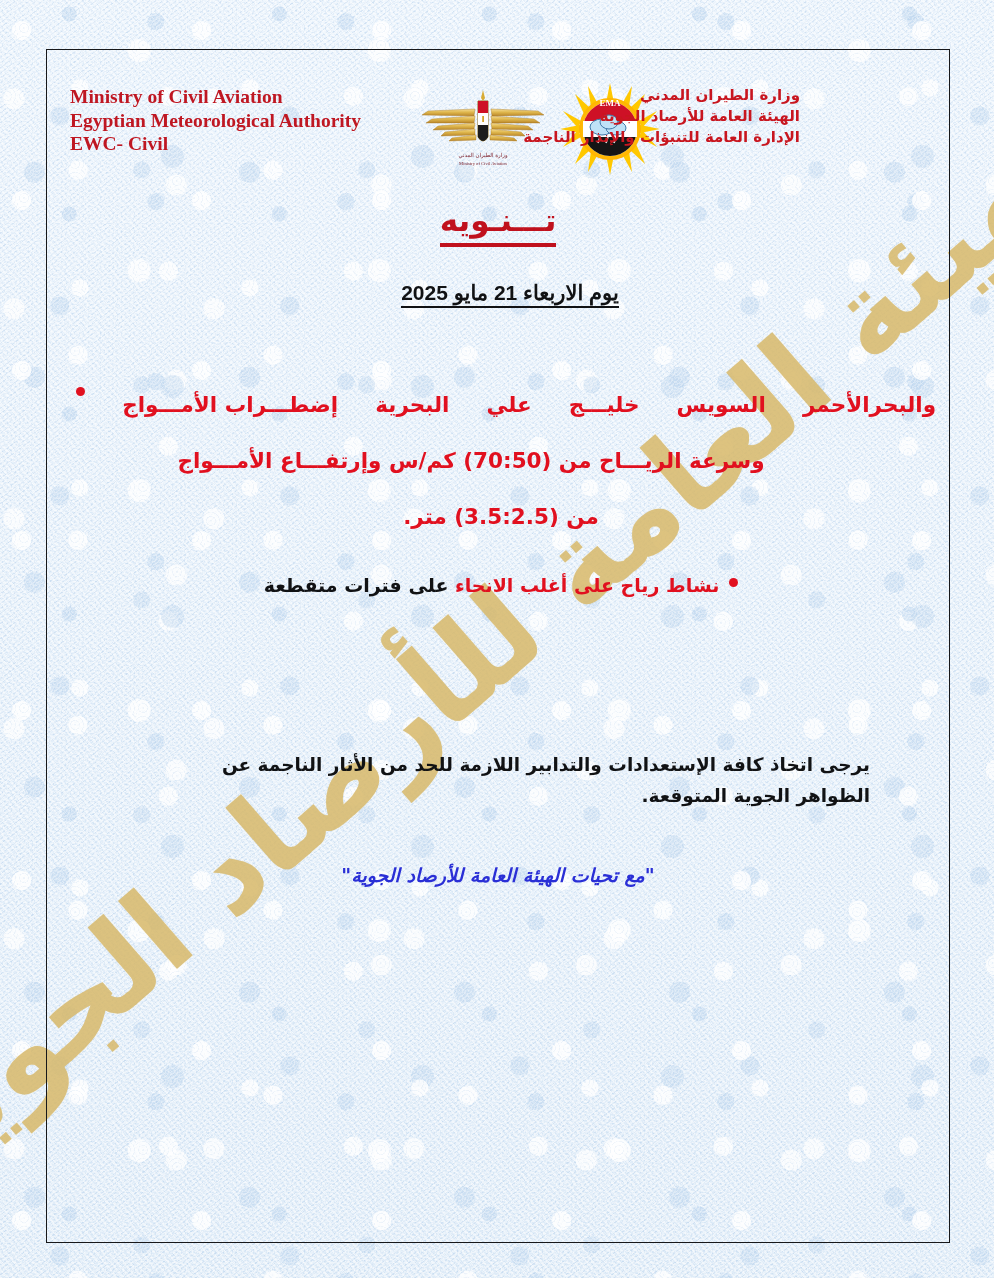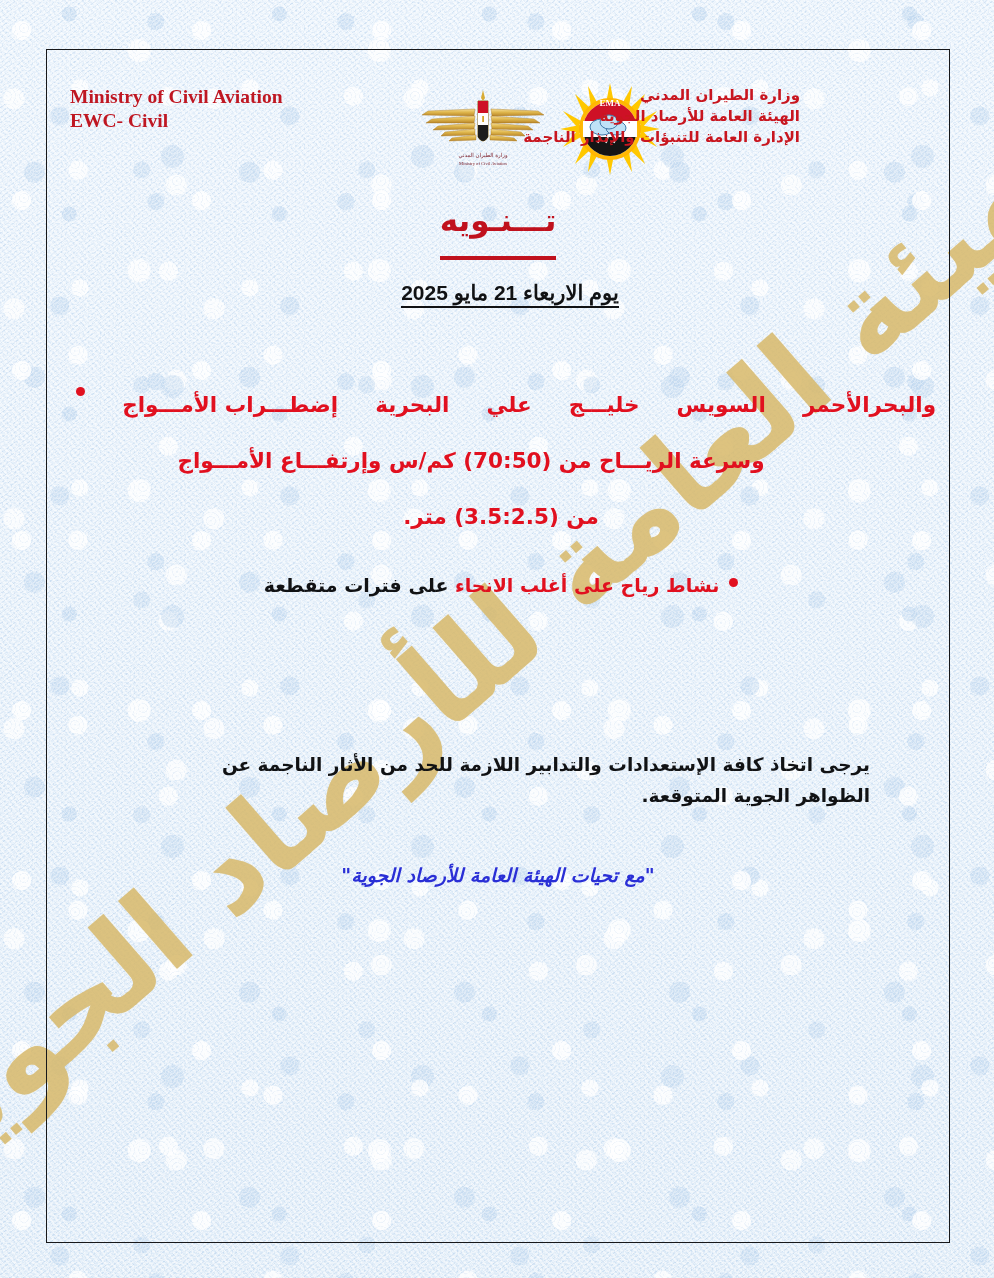--- a/index.html
+++ b/index.html
@@ -157,21 +157,21 @@
     width: 100%;
     text-align: center;
     color: #c0111d;
     font-family: "DejaVu Sans", sans-serif;
     font-weight: 700;
     font-size: 31px;
     letter-spacing: 1px;
   }
   #doc-title span {
     border-bottom: 4px solid #c0111d;
-    padding-bottom: 18px;
+    padding-bottom: 5px;
   }
 
   #doc-date {
     position: absolute;
     top: 232px;
     left: 0;
     width: 100%;
     text-align: center;
     color: #111214;
     font-family: Liberation Sans, sans-serif;
@@ -270,20 +270,21 @@
   <div id="paper-noise"></div>
 
   <div id="watermark">الهيئة العامة للأرصاد الجوية</div>
 
   <div id="frame"></div>
 
   <div id="header">
 
     <div id="header-en">
       <div>Ministry of Civil Aviation</div>
+      <div>Egyptian Meteorological Authority</div>
       <div>EWC- Civil</div>
     </div>
 
     <svg id="logo-mca" viewBox="0 0 130 86">
       <defs>
         <linearGradient id="goldWing" x1="0" y1="0" x2="0" y2="1">
           <stop offset="0%" stop-color="#f6dd95"></stop>
           <stop offset="45%" stop-color="#e0b84e"></stop>
           <stop offset="100%" stop-color="#b9862a"></stop>
         </linearGradient>

